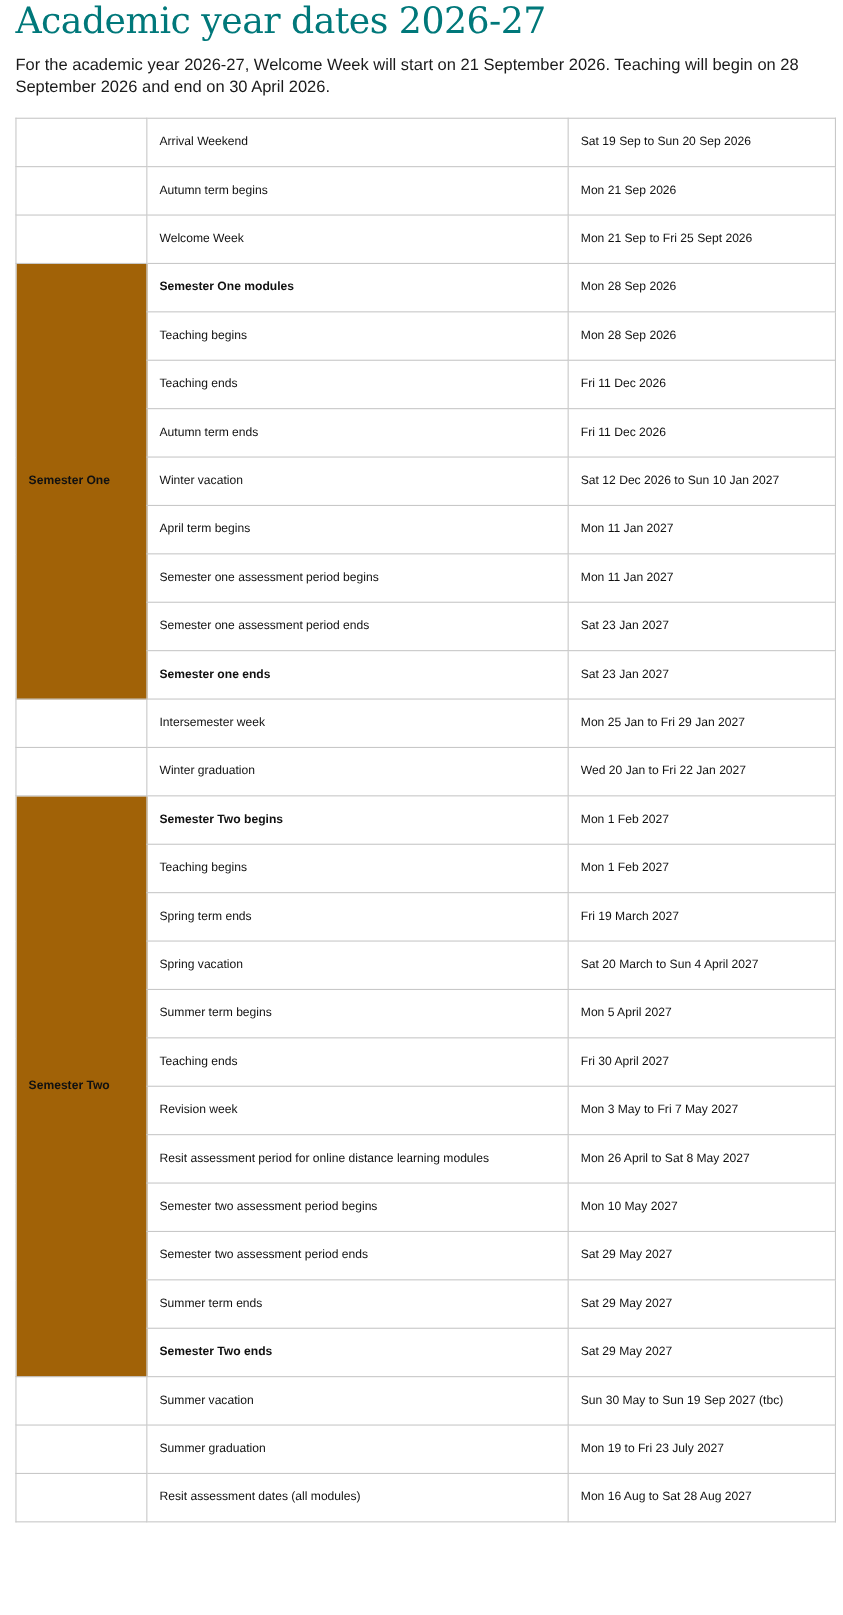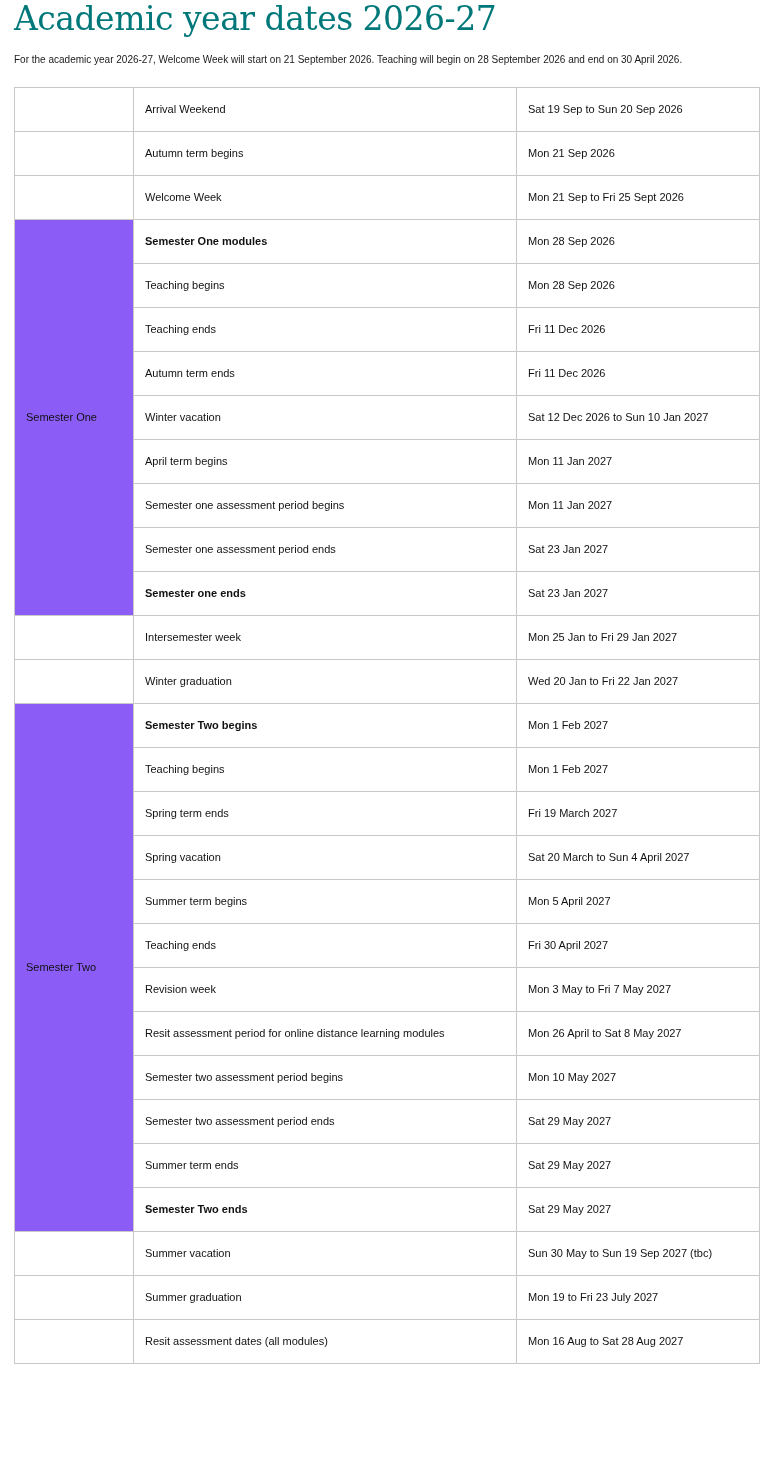--- a/index.html
+++ b/index.html
@@ -15,21 +15,21 @@
       font-weight: normal;
       color: #00787a;
       font-size: 33px;
       letter-spacing: -0.5px;
       line-height: 38px;
       margin: 0;
       padding-top: 0;
       height: 42px;
     }
     p.intro {
-      font-size: 10px;
+      font-size: 15px;
       line-height: 20px;
       margin: 8px 0 0 0;
       width: 740px;
       color: #1a1a1a;
     }
     table.dates {
       border-collapse: collapse;
       margin-top: 17px;
       width: 745px;
       font-size: 11px;
@@ -39,23 +39,23 @@
     table.dates td {
       border: 1px solid #c8c8c8;
       padding: 11px 11px 12px 11px;
       vertical-align: top;
       color: #111111;
     }
     table.dates col.c1 { width: 119px; }
     table.dates col.c2 { width: 383px; }
     table.dates col.c3 { width: 243px; }
     td.group {
-      background: #8b5cf6;
+      background: #a16207;
       vertical-align: middle !important;
-      font-weight: normal;
+      font-weight: bold;
     }
     td.empty { background: #ffffff; }
     .bold { font-weight: bold; }
   </style>
 </head>
 <body>
 
 <div class="page">
   <h1>Academic year dates 2026-27</h1>
   <p class="intro">For the academic year 2026-27, Welcome Week will start on 21 September 2026. Teaching will begin on 28 September 2026 and end on 30 April 2026.</p>

